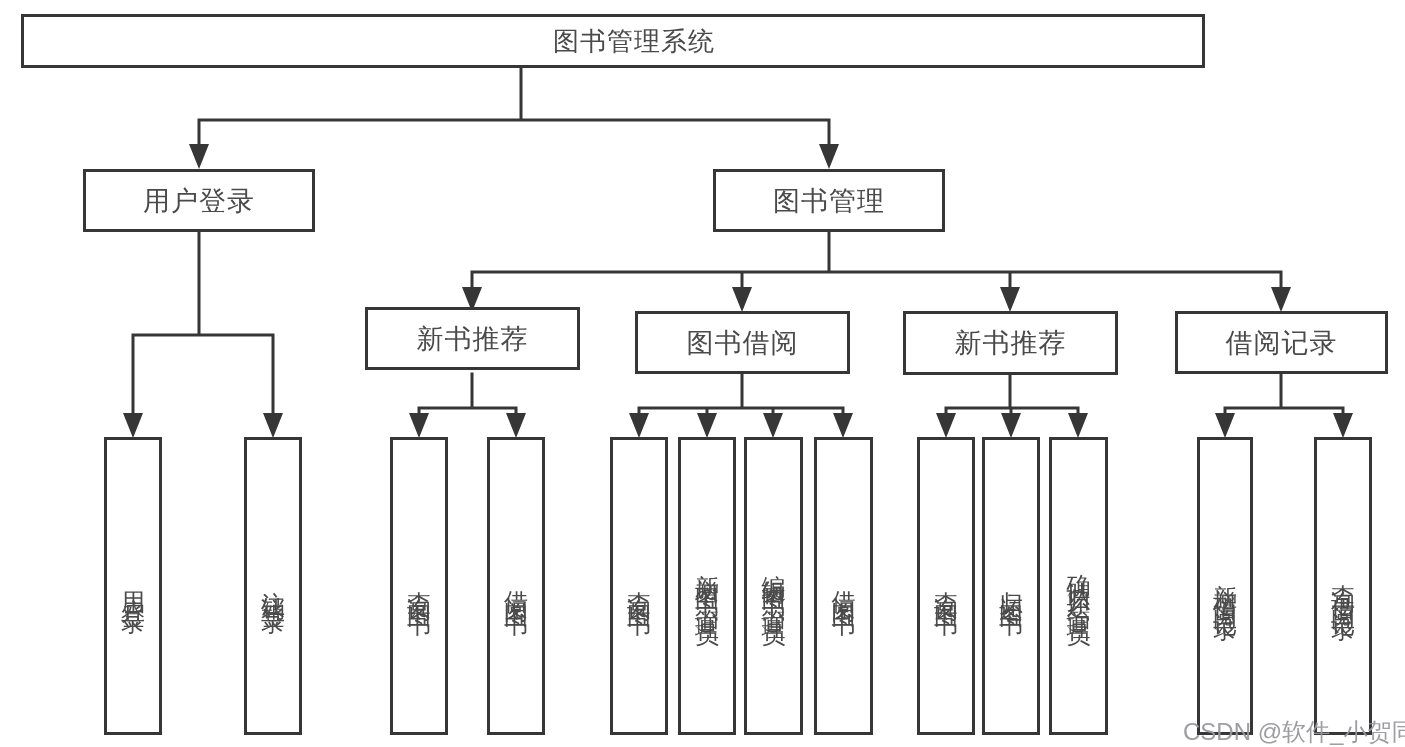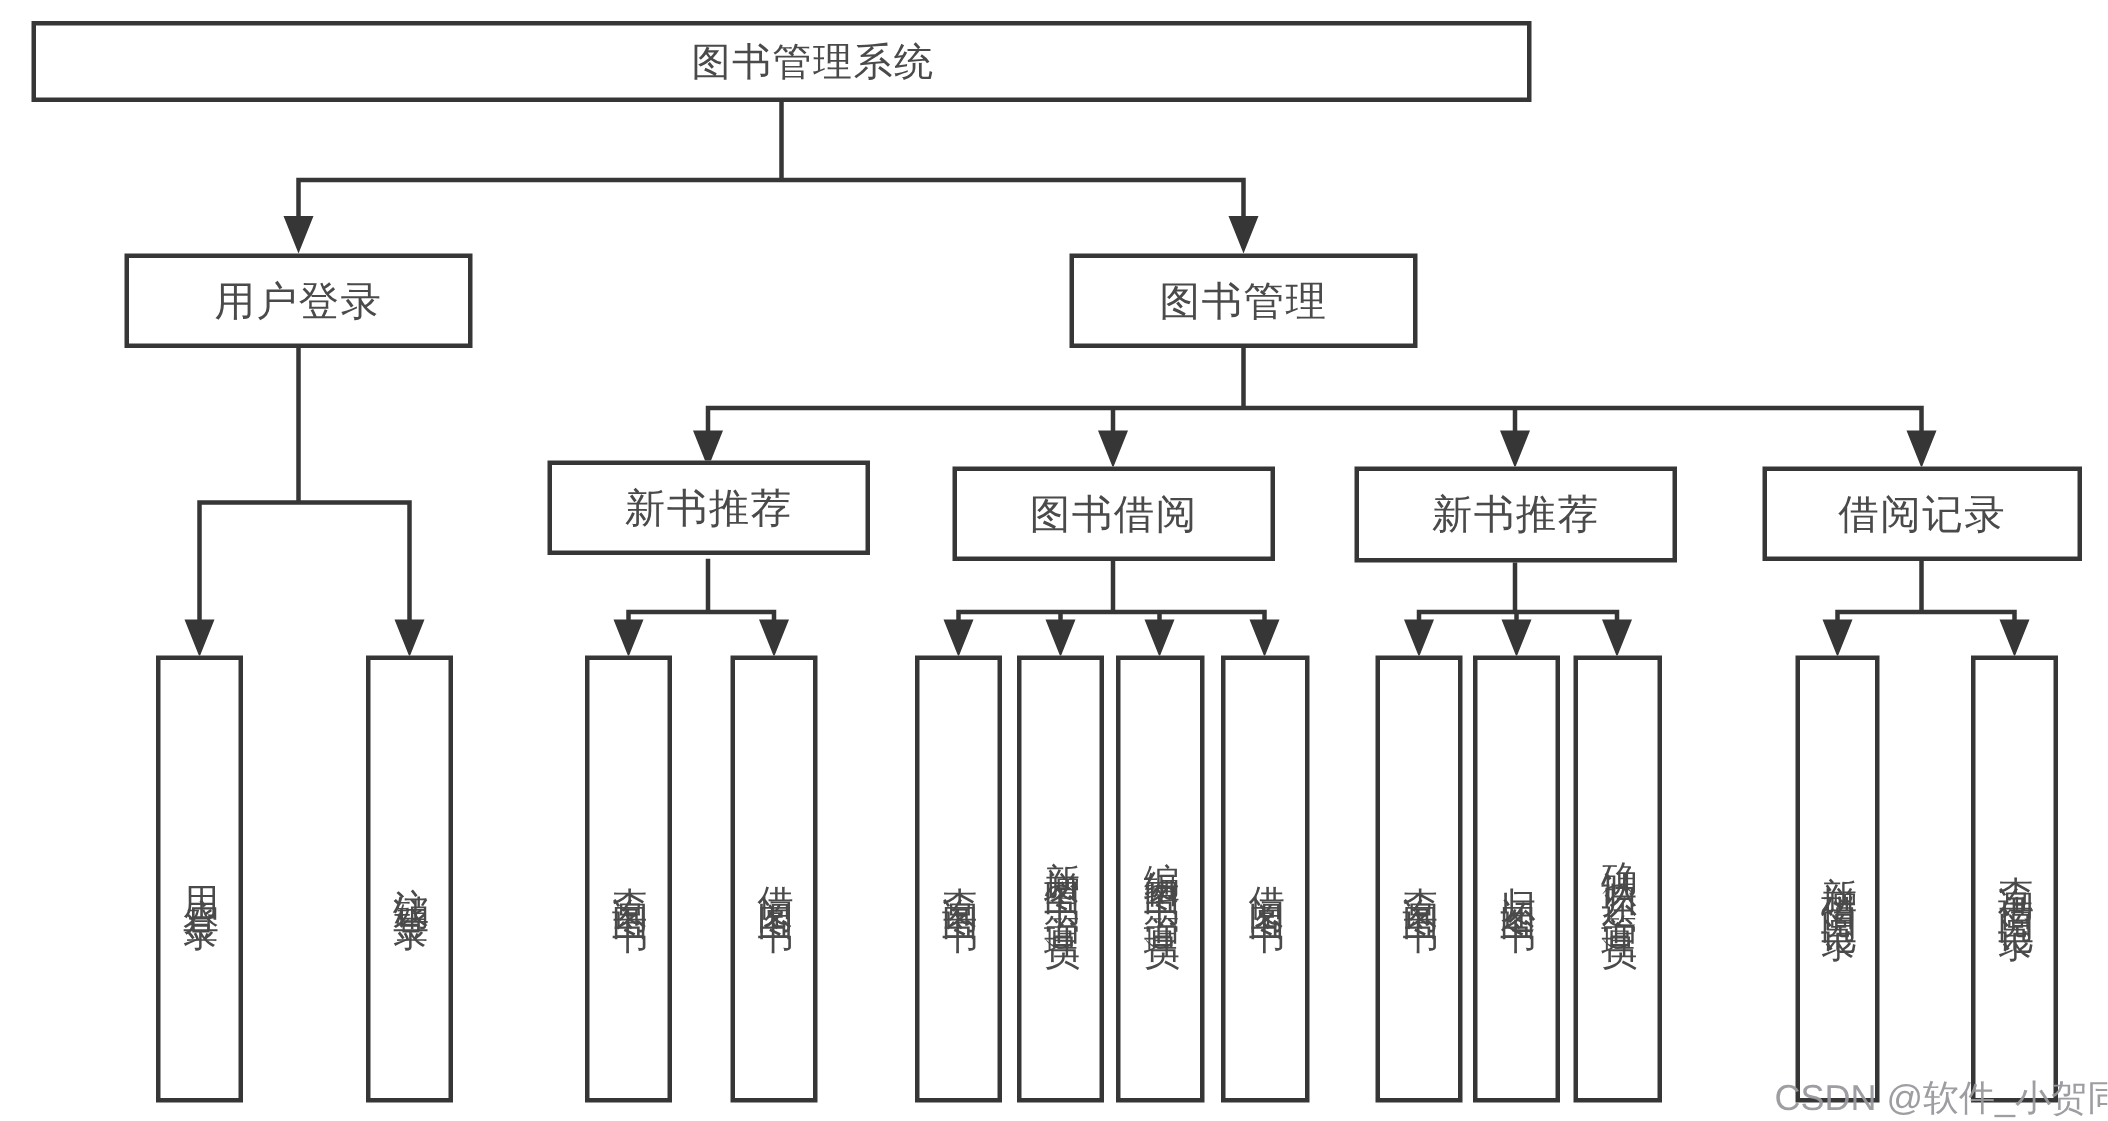--- a/index.html
+++ b/index.html
@@ -43,21 +43,21 @@
              M1000 287 L1020 287 L1010 312 Z  M1271 287 L1291 287 L1281 312 Z
              M123 413 L143 413 L133 438 Z  M263 413 L283 413 L273 438 Z
              M409 413 L429 413 L419 438 Z  M506 413 L526 413 L516 438 Z
              M629 413 L649 413 L639 438 Z  M697 413 L717 413 L707 438 Z
              M763 413 L783 413 L773 438 Z  M833 413 L853 413 L843 438 Z
              M936 413 L956 413 L946 438 Z  M1001 413 L1021 413 L1011 438 Z
              M1068 413 L1088 413 L1078 438 Z
              M1215 413 L1235 413 L1225 438 Z  M1333 413 L1353 413 L1343 438 Z"></path>
   </svg>
 
-  <div class="node h-node root-node" style="left:21px; top:14px; width:1000px; height:54px;padding-left:42px;">
+  <div class="node h-node root-node" style="left:21px; top:14px; width:1184px; height:54px;padding-left:42px;">
     <span>图书管理系统</span>
   </div>
 
   <div class="node h-node" style="left:83px; top:169px; width:232px; height:63px;">
     <span>用户登录</span>
   </div>
   <div class="node h-node" style="left:713px; top:169px; width:232px; height:63px;">
     <span>图书管理</span>
   </div>
 

